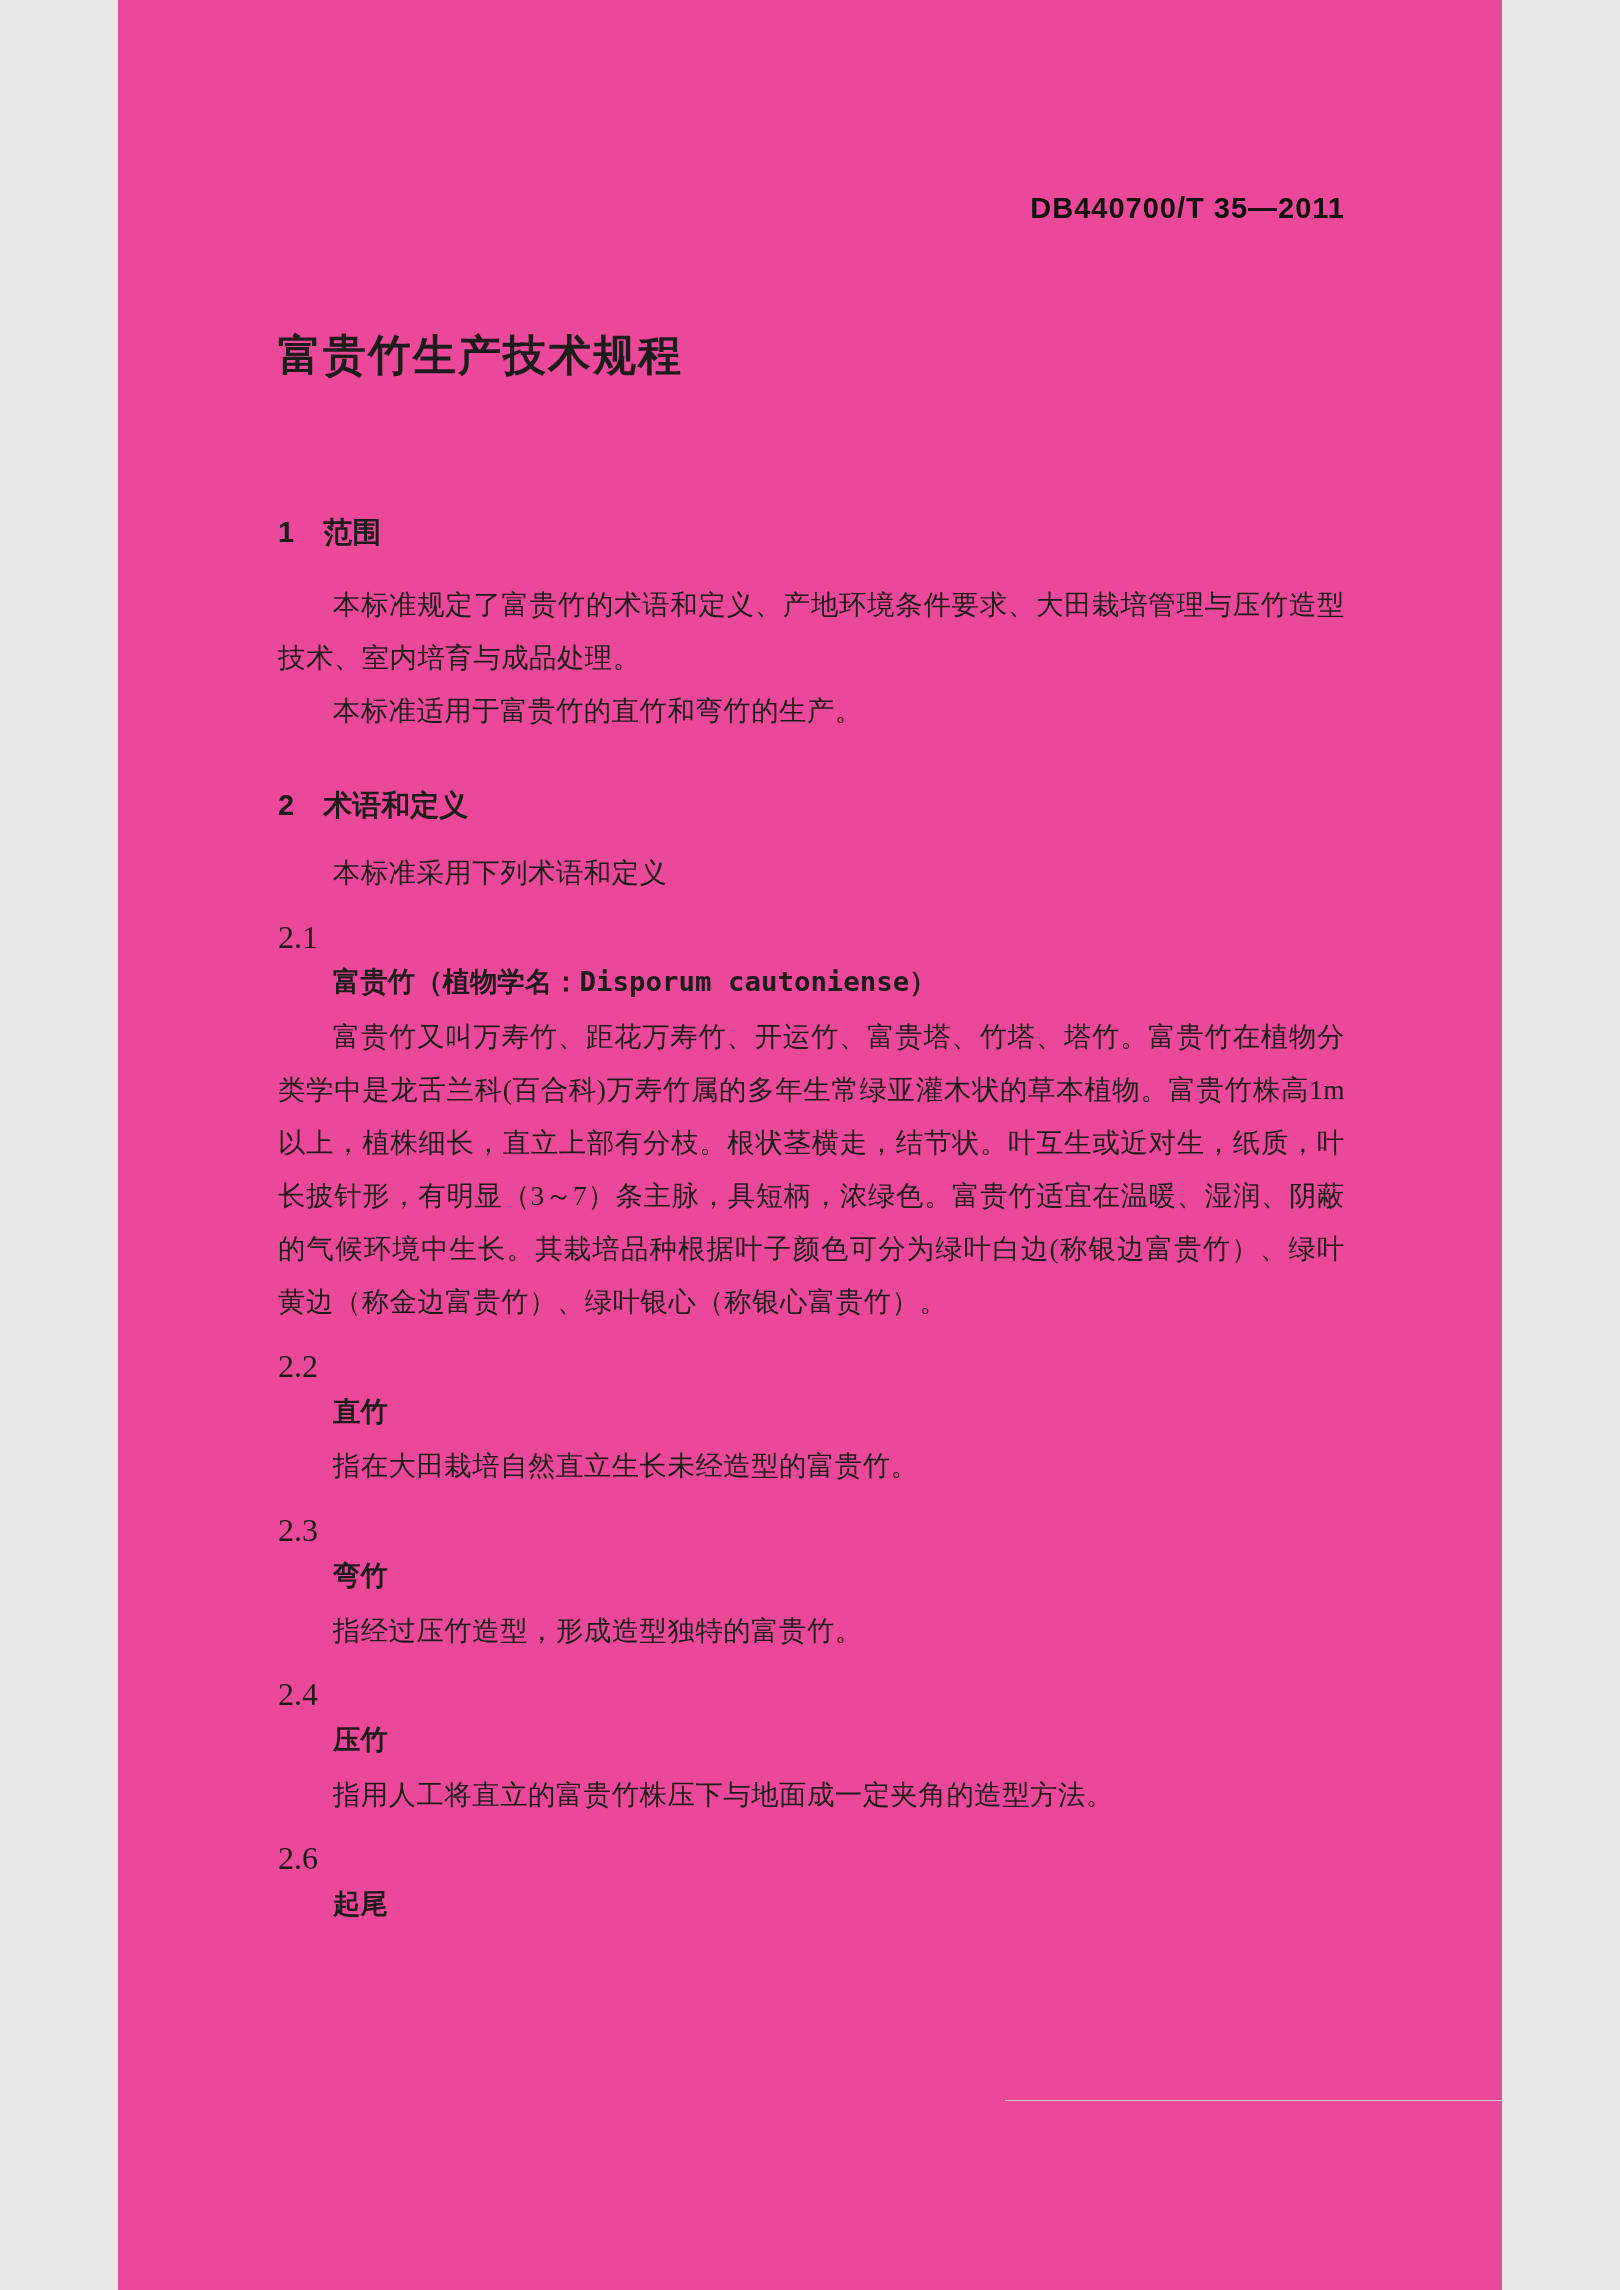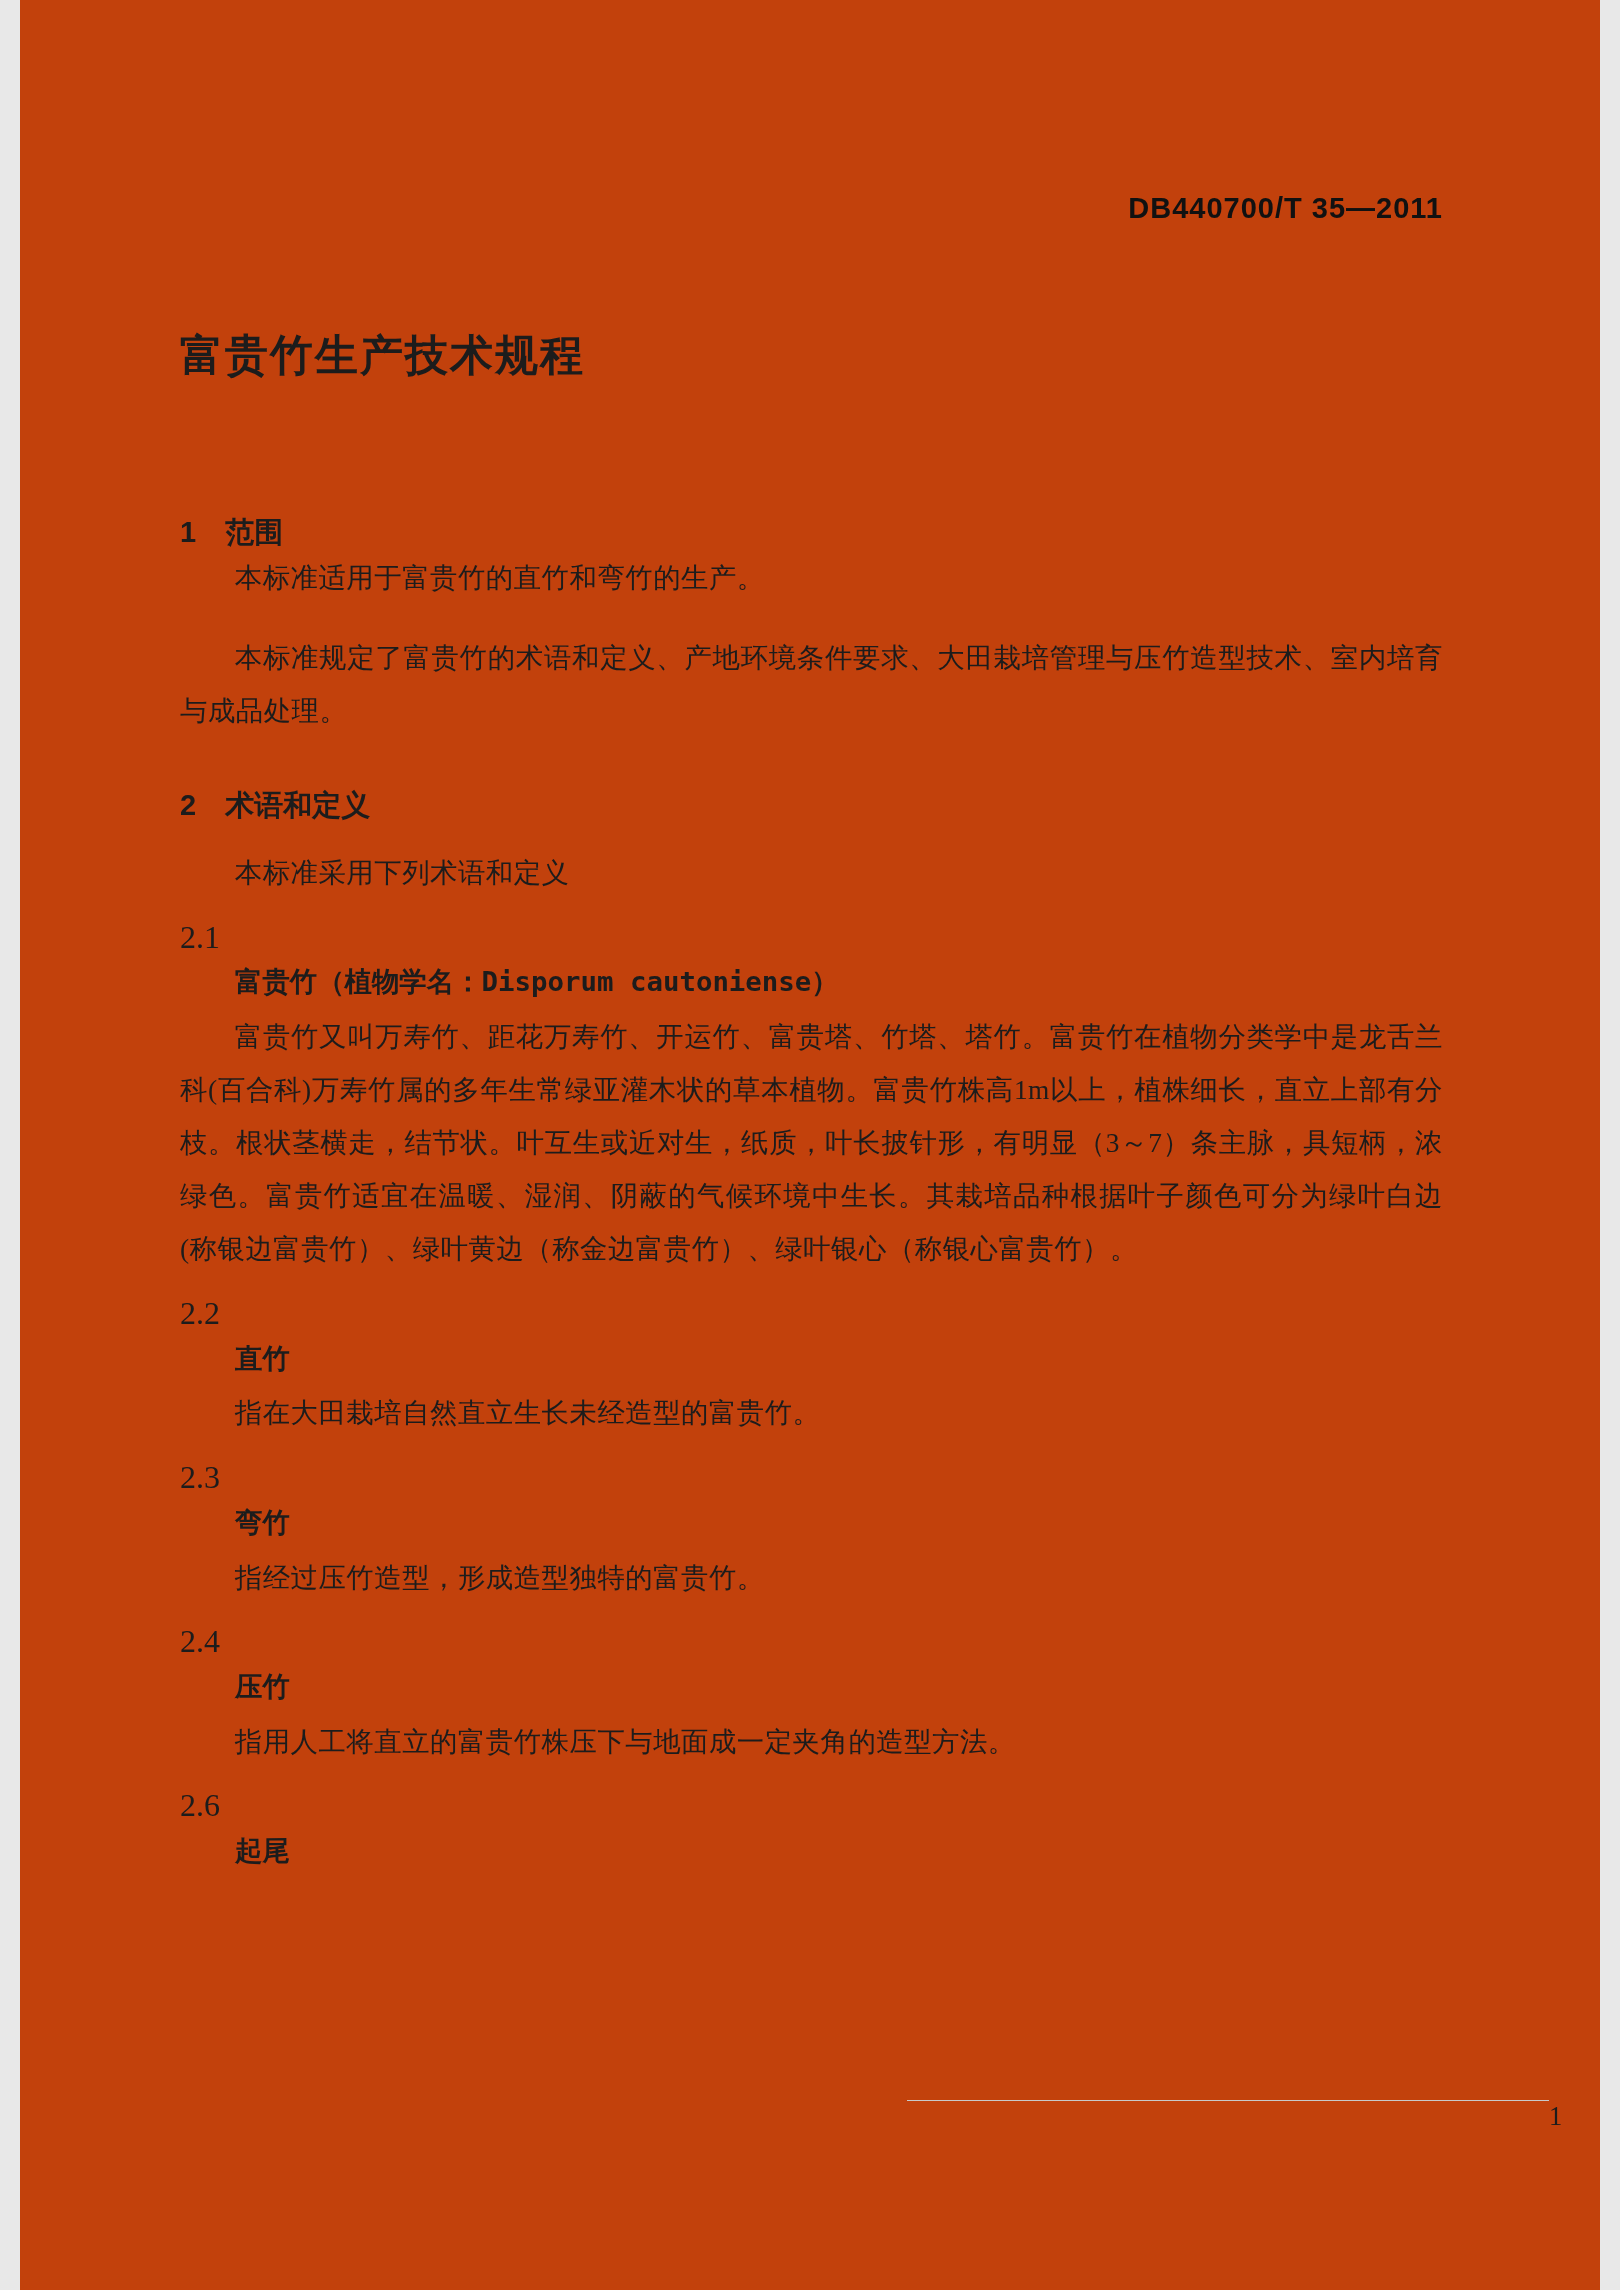--- a/index.html
+++ b/index.html
@@ -1,21 +1,21 @@
 <!DOCTYPE html>
 <html><head>
 <meta charset="utf-8">
 <style>
   html, body { margin: 0; padding: 0; background: #e8e8e8; }
   .page {
     position: relative;
-    width: 1580px;
+    width: 1384px;
     height: 2291px;
     margin: 0 auto;
-    background: #c2410c;
+    background: #ec4899;
     color: #1c1c1c;
     font-family: "Liberation Serif", "DejaVu Serif", serif;
     overflow: hidden;
     box-sizing: border-box;
     padding: 192px 157px 0 160px;
   }
   .doc-code {
     text-align: right;
     font-family: "Liberation Sans", "DejaVu Sans", sans-serif;
     font-size: 29px;
@@ -94,22 +94,22 @@
 <div class="page">
 
   <div class="doc-code">DB440700/T 35—2011</div>
 
   <h1 class="doc-title">富贵竹生产技术规程</h1>
 
   <div class="sec-heading sec1-heading">
     <span class="sec-num">1</span><span>范围</span>
   </div>
 
+  <p class="body-p para1">本标准规定了富贵竹的术语和定义、产地环境条件要求、大田栽培管理与压竹造型技术、室内培育与成品处理。</p>
   <p class="body-p">本标准适用于富贵竹的直竹和弯竹的生产。</p>
-  <p class="body-p para1">本标准规定了富贵竹的术语和定义、产地环境条件要求、大田栽培管理与压竹造型技术、室内培育与成品处理。</p>
 
   <div class="sec-heading sec2-heading">
     <span class="sec-num">2</span><span>术语和定义</span>
   </div>
 
   <p class="body-p intro-p">本标准采用下列术语和定义</p>
 
   <div class="term-block">
     <div class="term-number">2.1</div>
     <div class="term-name"><span>富贵竹（植物学名：</span><span class="latin">Disporum cautoniense</span><span>）</span></div>

